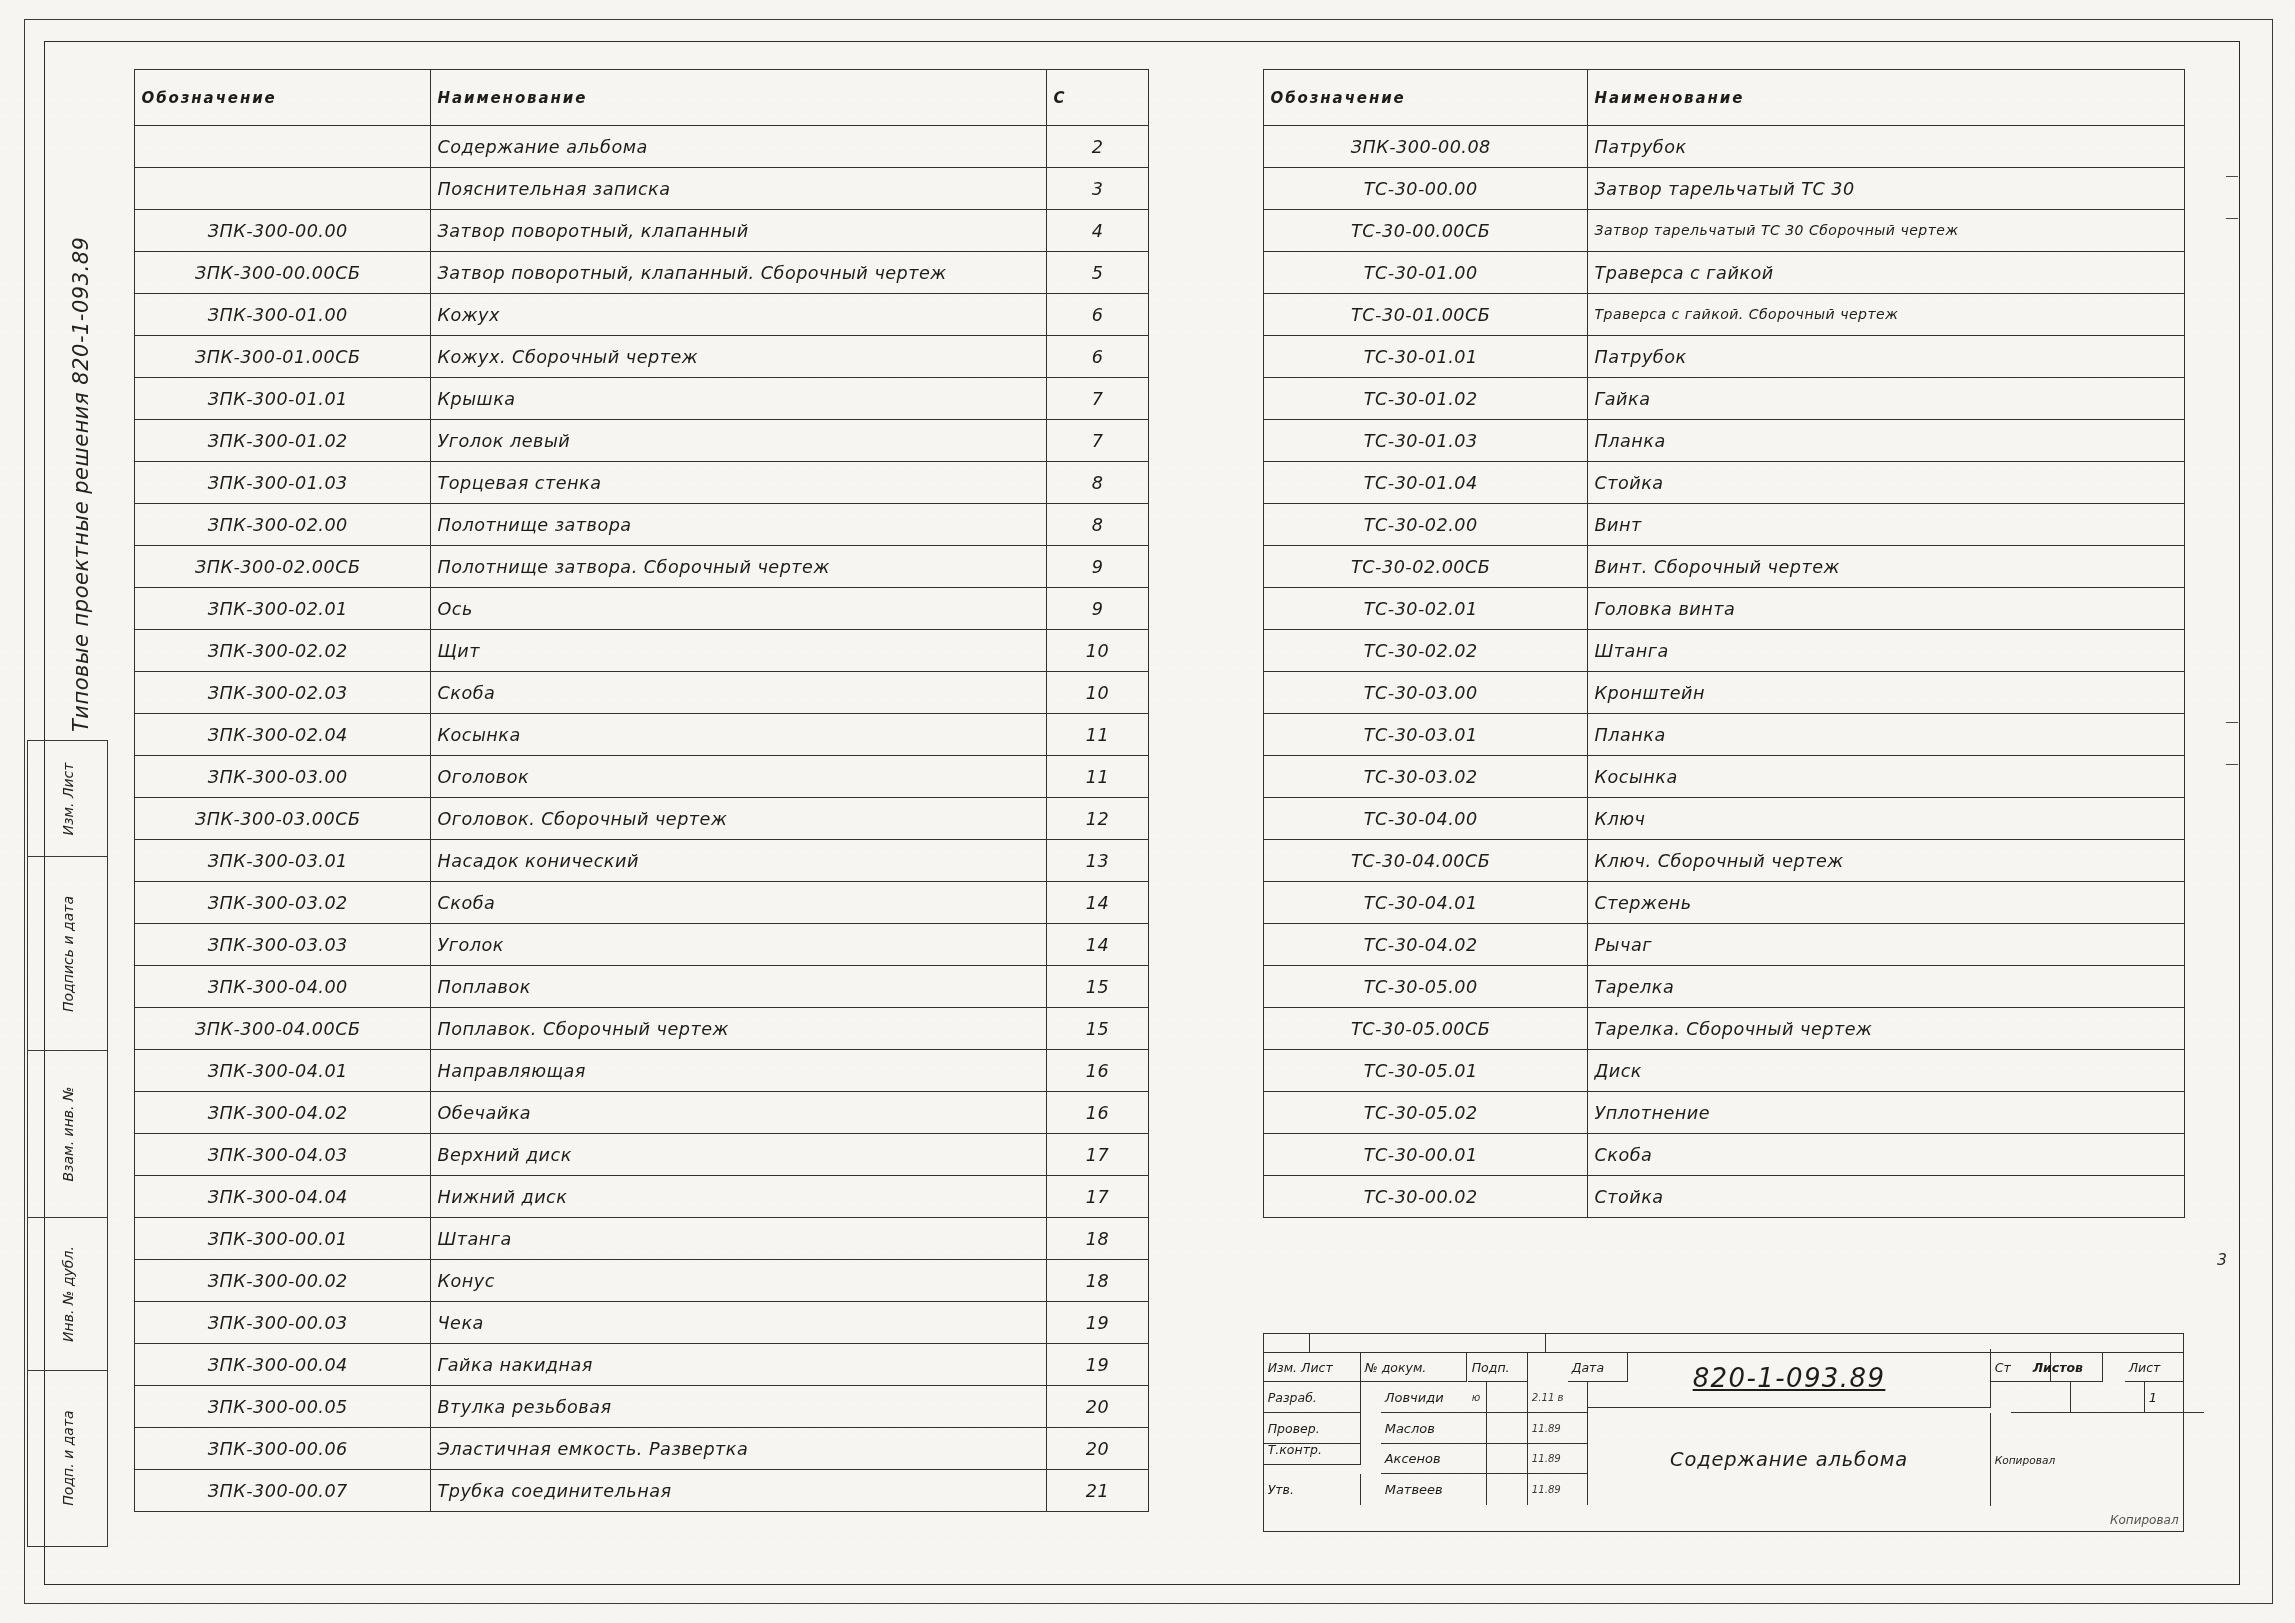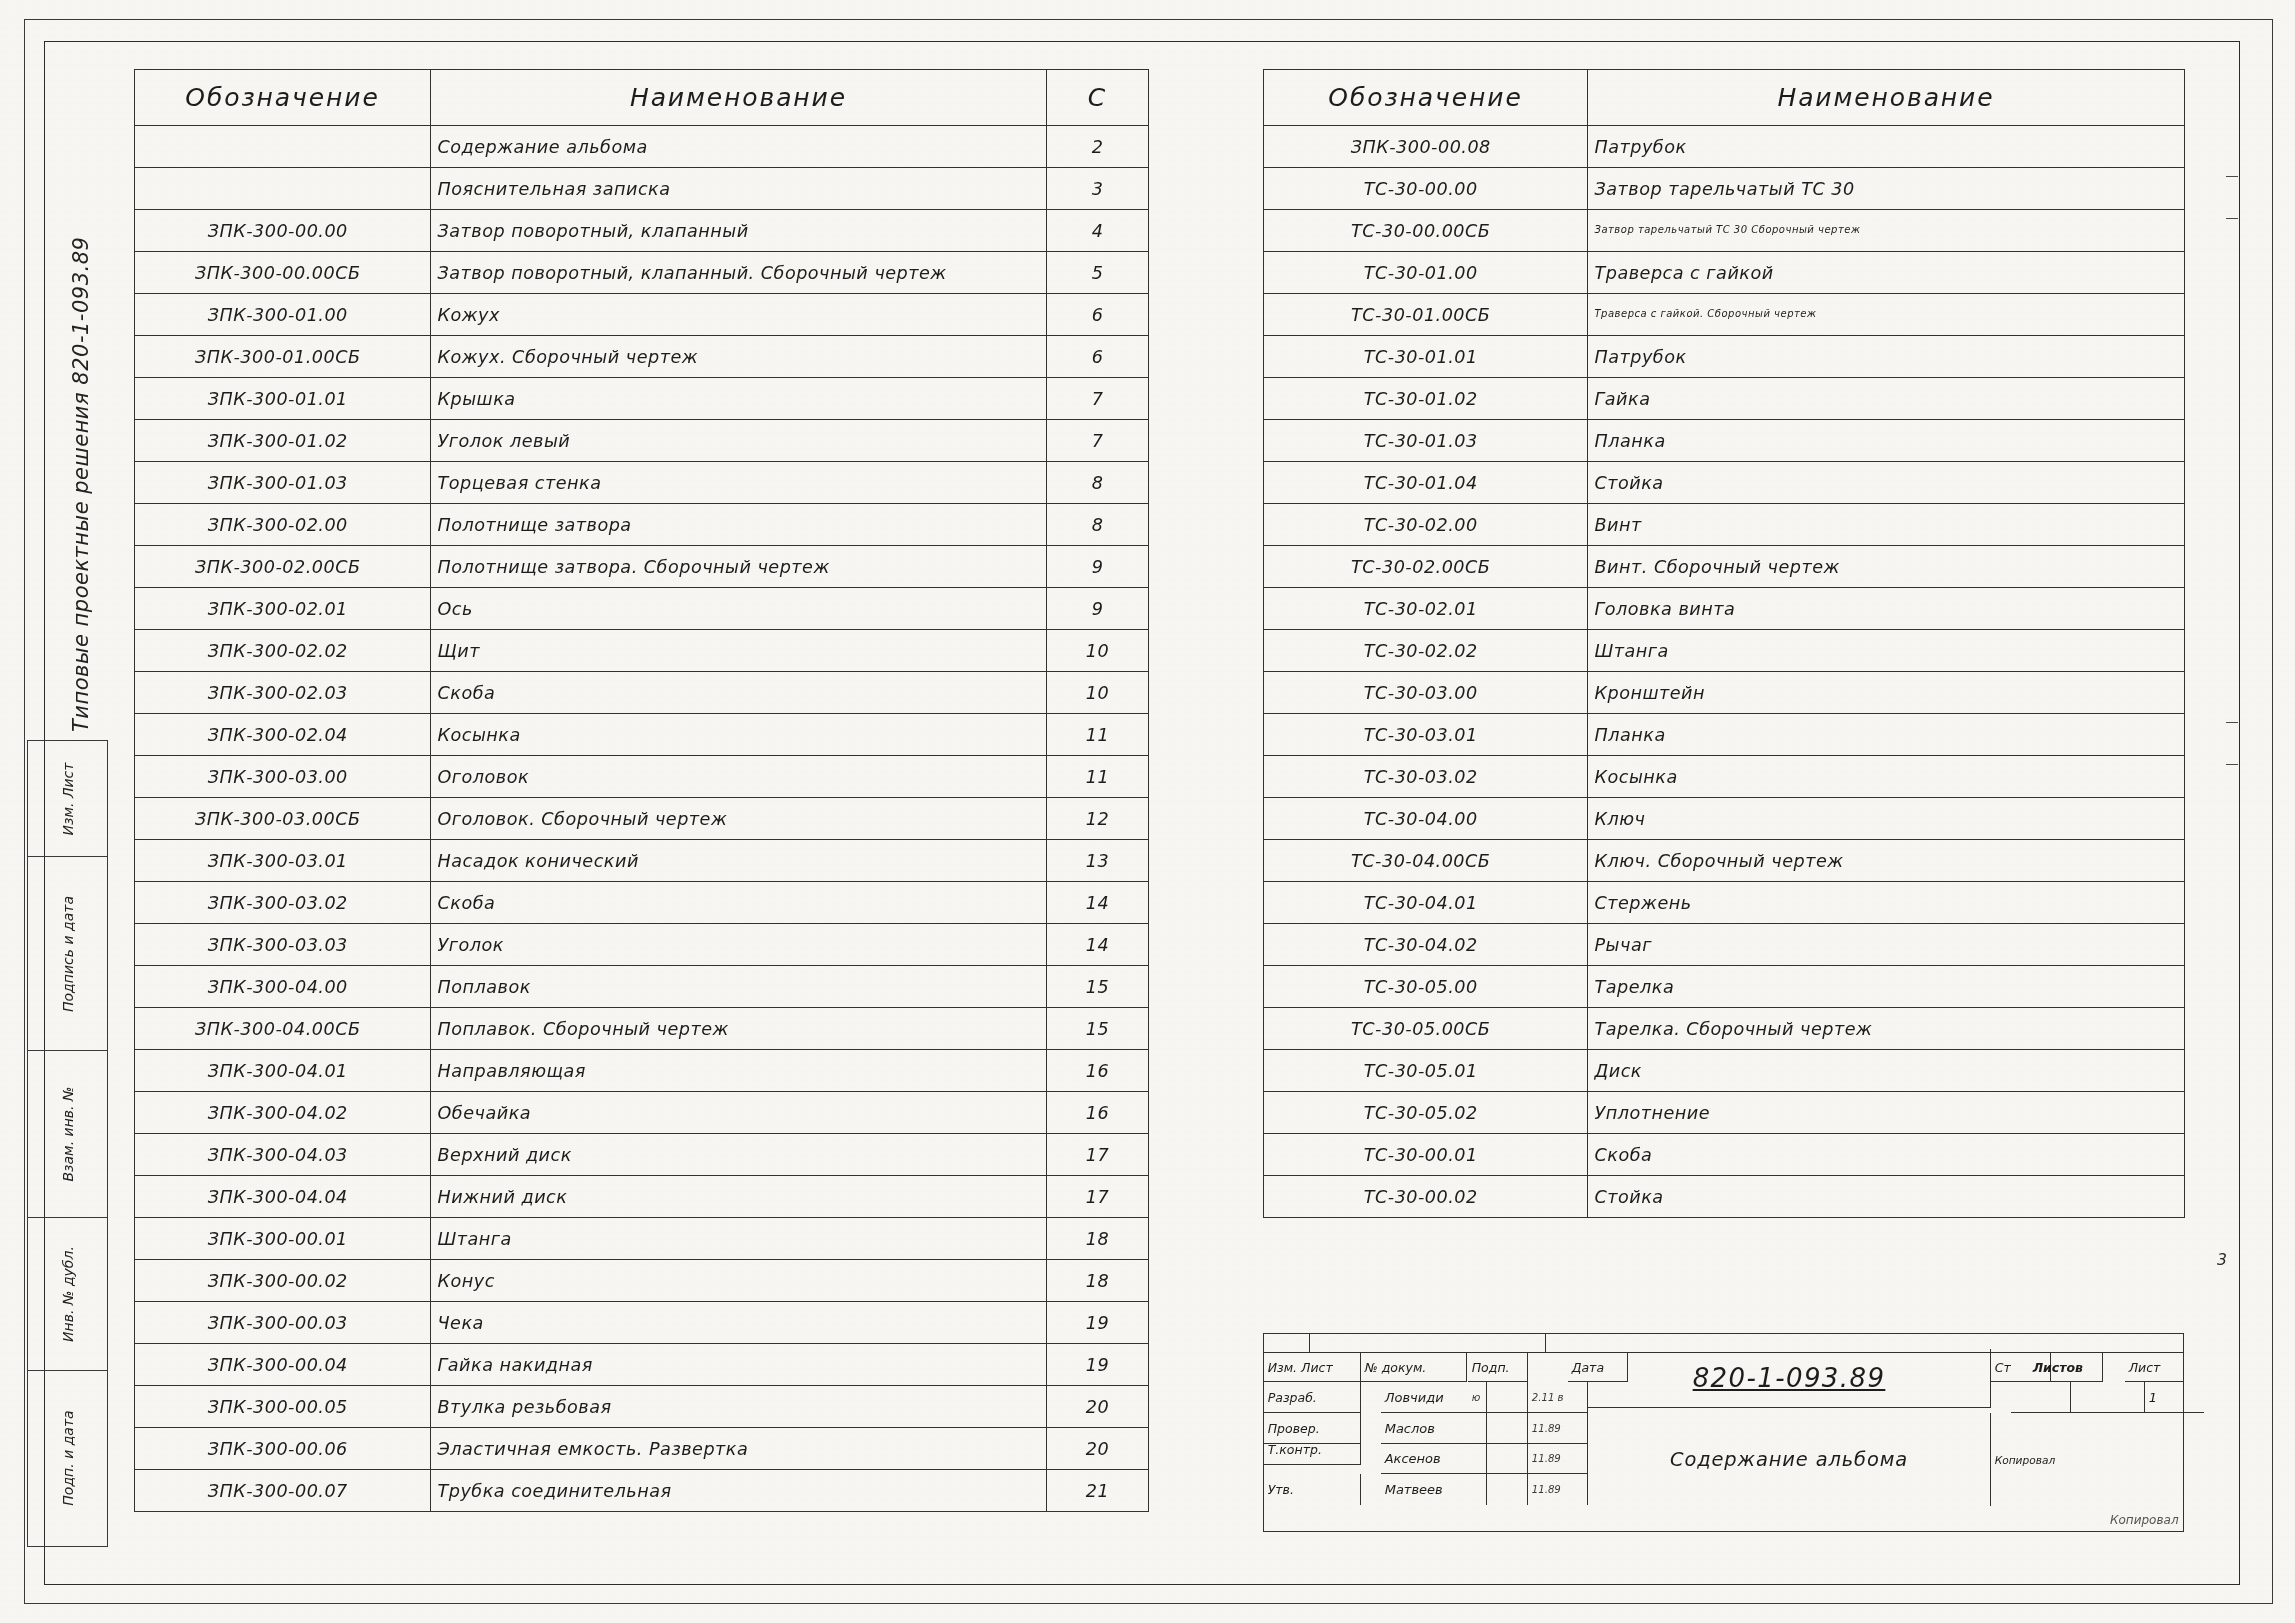--- a/index.html
+++ b/index.html
@@ -106,25 +106,25 @@
   .tbl th, .tbl td {
     border: 0.9px solid #32322f;
     padding: 0 6.5px;
     color: #1d1d1b;
     font-style: italic;
     vertical-align: middle;
     overflow: hidden;
     white-space: nowrap;
   }
   .tbl th {
-    font-size: 25px;
+    font-size: 15px;
     height: 55px;
-    font-weight: normal;
+    font-weight: bold;
     letter-spacing: 1.9px;
-    text-align: center;
+    text-align: left;
   }
   .tbl td {
     font-size: 17.6px;
     height: 41px;
     letter-spacing: 0.5px;
   }
   td.desig { text-align: center; padding-right: 16px; }
   td.name  { text-align: left; }
   td.pg    { text-align: center; }
 
@@ -136,21 +136,21 @@
 
   
   #table-right { left: 1263px; top: 69px; width: 921px; }
   #table-right col.c-desig { width: 324px; }
   #table-right col.c-name  { width: 597px; }
 
   
   td.two-line {
     line-height: 1.05;
     white-space: normal;
-    font-size: 10px;
+    font-size: 14px;
   }
 
   
   #title-block {
     position: absolute;
     left: 1263px;
     top: 1333px;
     width: 921px;
     height: 199px;
     border: 1.4px solid #32322f;

